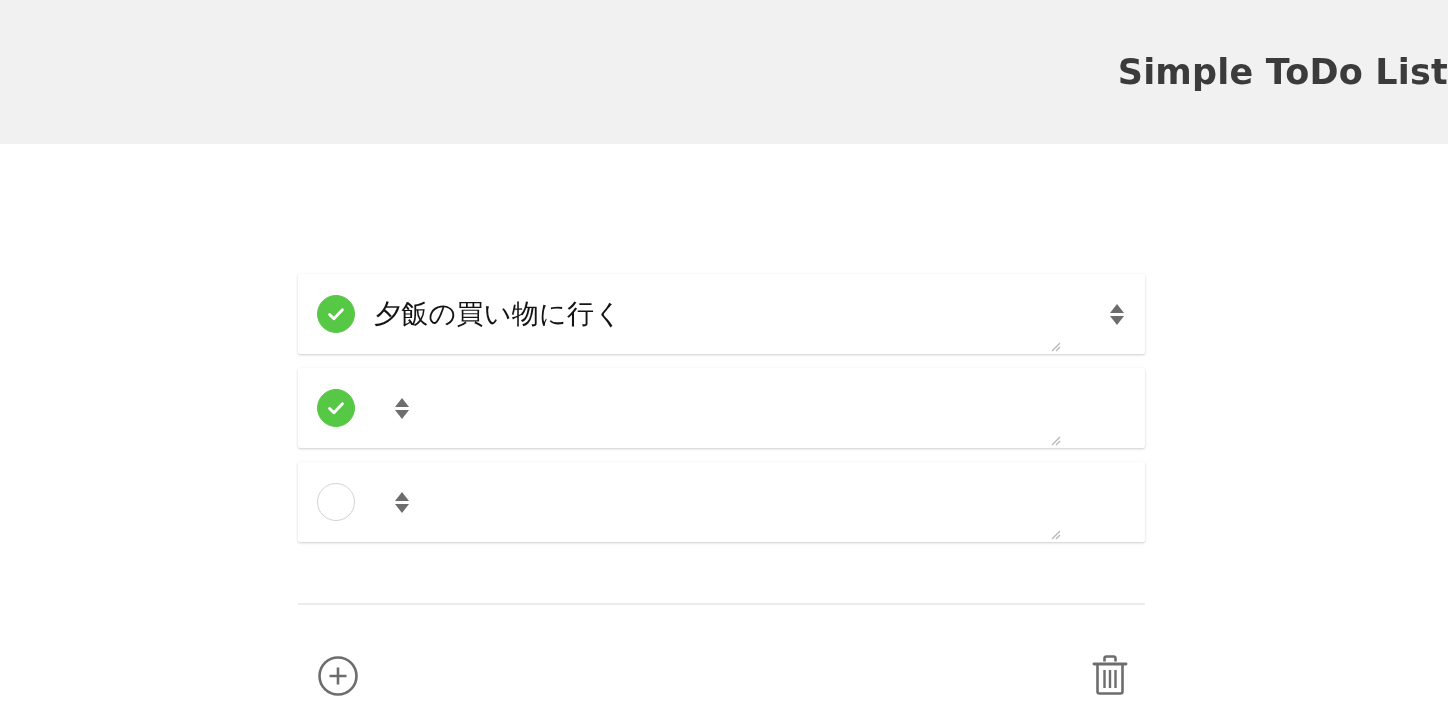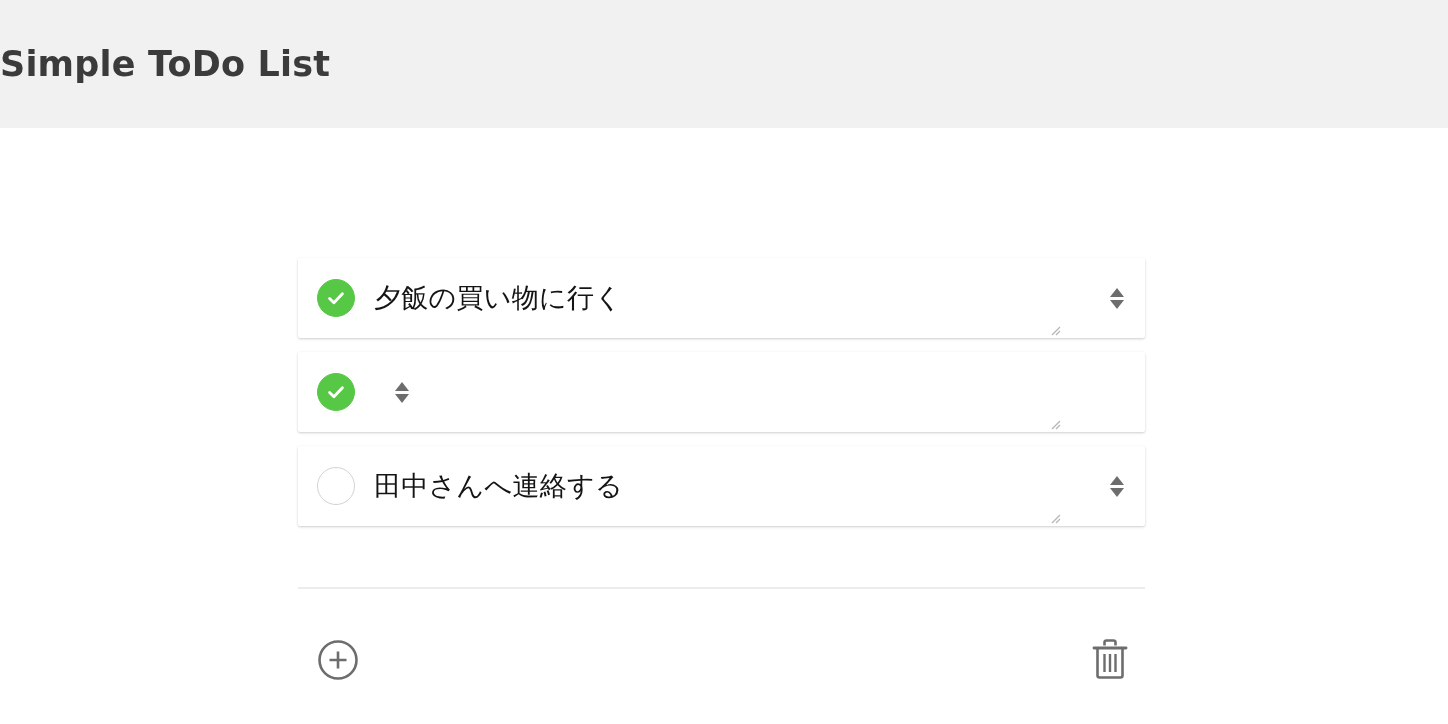--- a/index.html
+++ b/index.html
@@ -11,25 +11,25 @@
   }
 
   body {
     background: #ffffff;
     font-family: "DejaVu Sans", "Liberation Sans", sans-serif;
     -webkit-font-smoothing: antialiased;
   }
 
   
   .app-header {
-    height: 128px;
+    height: 144px;
     background: #f1f1f1;
     display: flex;
     align-items: center;
-    justify-content: flex-start;
+    justify-content: flex-end;
   }
 
   .app-title {
     font-size: 35px;
     font-weight: bold;
     color: #3b3b3b;
     letter-spacing: 0.2px;
     line-height: 1;
   }
 
@@ -217,21 +217,20 @@
         <svg width="12" height="12" viewBox="0 0 12 12" aria-hidden="true">
           <path d="M11 3 L3 11 M11 7 L7 11" stroke="#7a7a7a" stroke-width="1.2" fill="none"></path>
         </svg>
       </span>
     </div>
 
     <div class="todo-card">
       <div class="check-zone">
         <span class="check-circle todo"></span>
       </div>
-      <div class="todo-text">田中さんへ連絡する</div>
       <div class="stepper">
         <span class="tri tri-up"></span>
         <span class="tri tri-down"></span>
       </div>
       <span class="resize-grip">
         <svg width="12" height="12" viewBox="0 0 12 12" aria-hidden="true">
           <path d="M11 3 L3 11 M11 7 L7 11" stroke="#7a7a7a" stroke-width="1.2" fill="none"></path>
         </svg>
       </span>
     </div>

